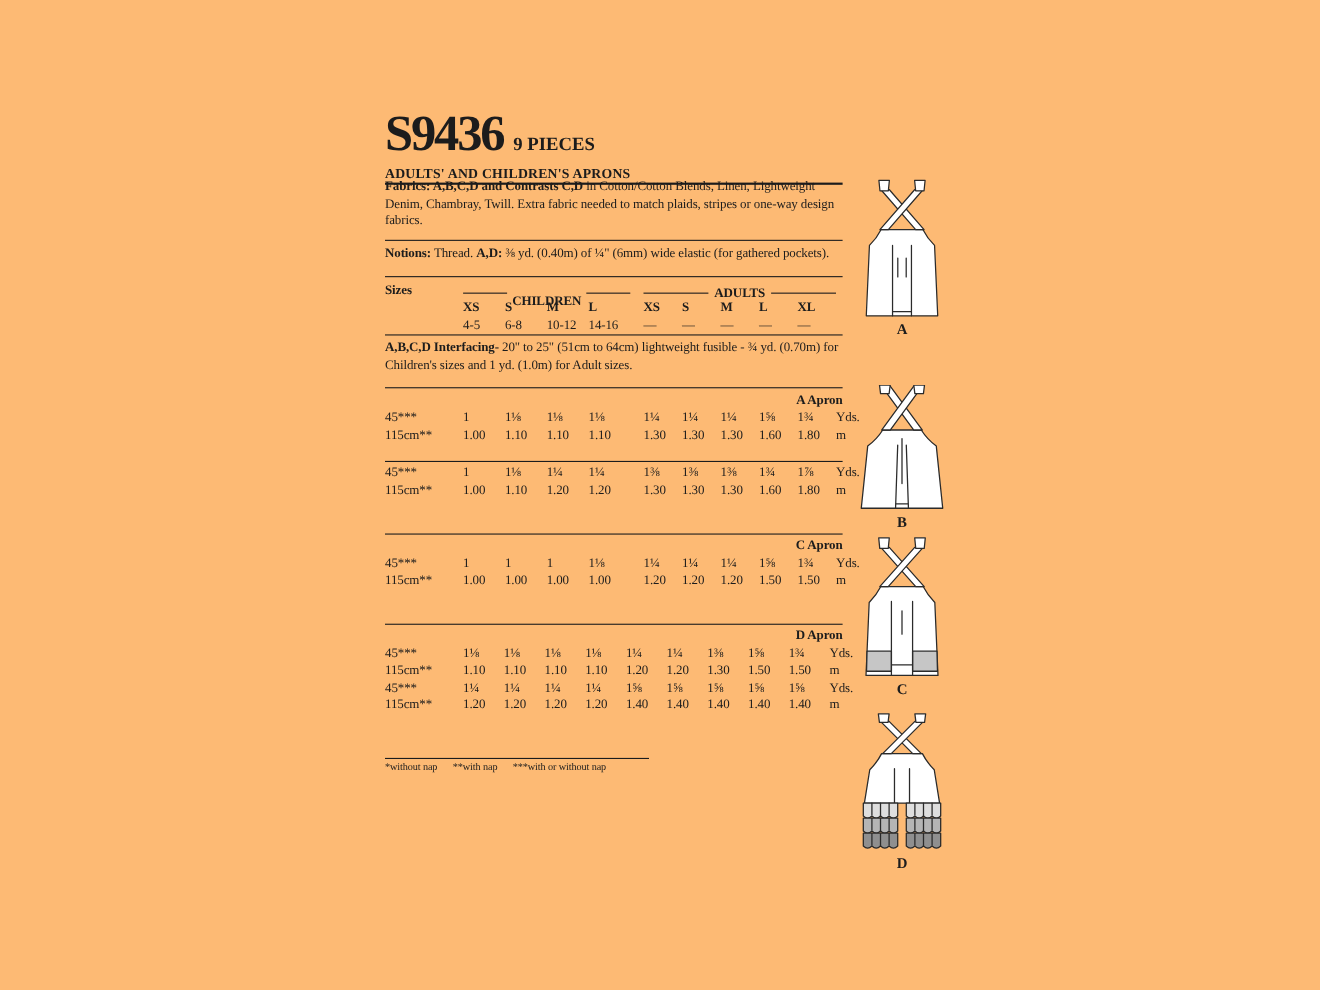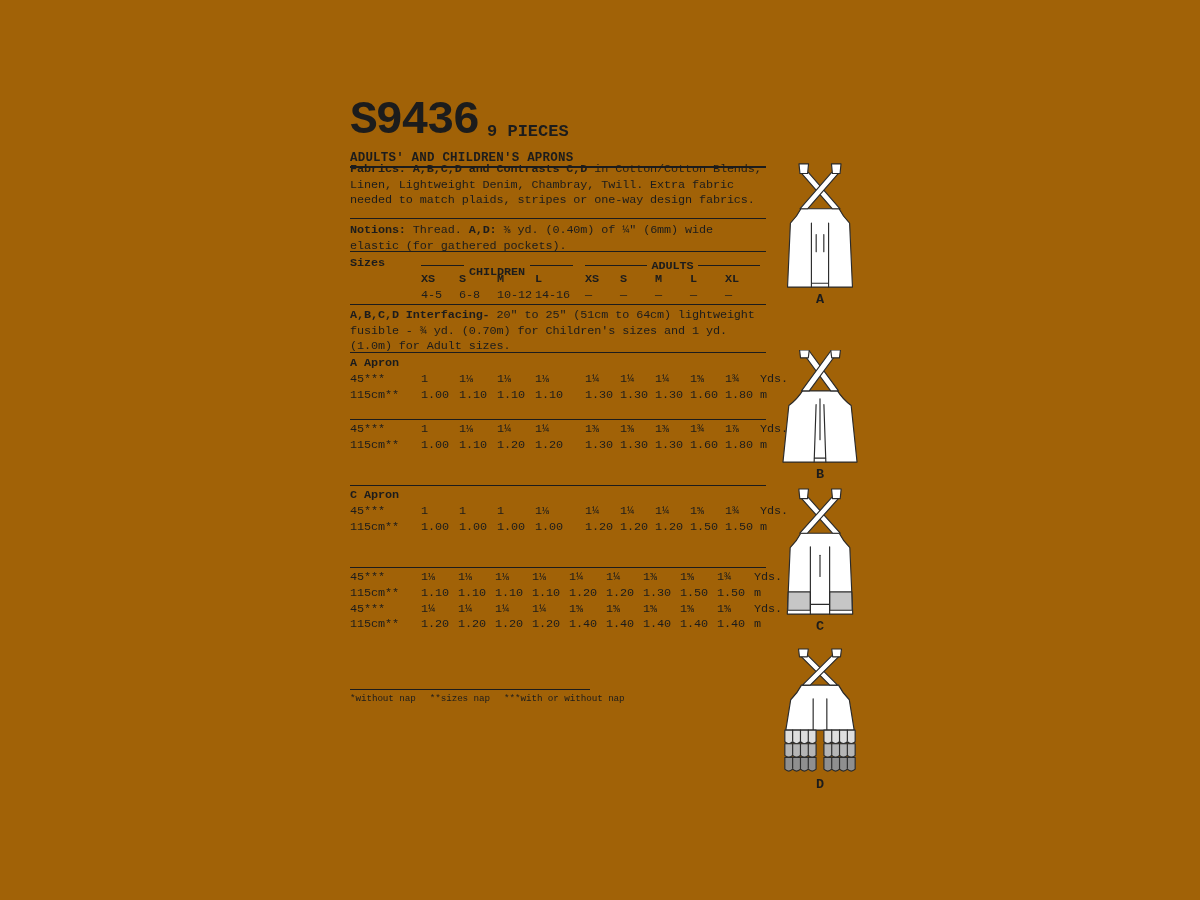--- a/index.html
+++ b/index.html
@@ -1,17 +1,17 @@
 <!DOCTYPE html>
 <html><head>
 <meta charset="utf-8">
 <style>
   html,body{margin:0;padding:0;background:#ffffff;}
-  .sheet{position:relative;width:1200px;height:900px;background:#a16207;overflow:hidden;
-         font-family:Liberation Mono, monospace;color:#1c1c1c;letter-spacing:-0.1px;}
+  .sheet{position:relative;width:1200px;height:900px;background:#fdba74;overflow:hidden;
+         font-family:Liberation Serif, serif;color:#1c1c1c;letter-spacing:-0.1px;}
   .col{position:absolute;left:350px;top:90px;width:418px;}
   .abs{position:absolute;left:0;}
   .rule{border-top:1.5px solid #1c1c1c;height:0;width:416px;}
   .rule.thick{border-top-width:2px;}
 
   
   .titlebar{display:flex;align-items:flex-end;}
   .pat-no{font-size:46px;font-weight:900;letter-spacing:-2px;line-height:1;}
   .pieces{font-size:17px;font-weight:600;margin-left:9px;padding-bottom:3px;letter-spacing:0;}
   .subtitle{font-size:12.5px;font-weight:800;letter-spacing:0.2px;}
@@ -20,21 +20,21 @@
   b{font-weight:800;}
 
   
   .yrow{display:flex;align-items:baseline;height:15.8px;font-size:11.8px;}
   .lbl{width:71px;flex:0 0 auto;}
   .cc{width:38px;flex:0 0 auto;}
   .ac{width:35px;flex:0 0 auto;}
   .a0{margin-left:12px;}
   .uc{width:37px;flex:0 0 auto;}
   .unit{width:36px;flex:0 0 auto;}
-  .sect-title{font-size:11.8px;font-weight:800;height:16px;}
+  .sect-title{font-size:11.8px;font-weight:800;height:16px;text-align:right;}
   .bold-cell{font-weight:800;}
 
   
   .grp-children{width:152px;flex:0 0 auto;display:flex;}
   .grp-adults{width:175px;margin-left:12px;flex:0 0 auto;display:flex;align-items:center;}
   .grp-line{flex:1;border-top:1.5px solid #1c1c1c;height:0;}
   .grp-txt{font-weight:800;font-size:11.8px;padding:0 5px;}
 
   .foot{display:flex;gap:14px;font-size:9.3px;}
   .foot-rule{border-top:1.2px solid #1c1c1c;width:240px;height:0;}
@@ -202,20 +202,21 @@
         <span class="ac">1.20</span>
         <span class="ac">1.50</span>
         <span class="ac">1.50</span>
         <span class="unit">m</span>
       </div>
     </div>
 
     <div class="abs rule" style="top:477px;"></div>
 
     <div class="abs" style="top:480px;width:416px;">
+      <div class="sect-title">D Apron</div>
       <div class="yrow">
         <span class="lbl">45***</span>
         <span class="uc">1⅛</span>
         <span class="uc">1⅛</span>
         <span class="uc">1⅛</span>
         <span class="uc">1⅛</span>
         <span class="uc">1¼</span>
         <span class="uc">1¼</span>
         <span class="uc">1⅜</span>
         <span class="uc">1⅝</span>
@@ -259,21 +260,21 @@
         <span class="uc">1.40</span>
         <span class="uc">1.40</span>
         <span class="uc">1.40</span>
         <span class="unit">m</span>
       </div>
     </div>
 
     <div class="abs foot-rule" style="top:599px;"></div>
     <div class="abs foot" style="top:603px;align-items:flex-end;">
       <span>*without nap</span>
-      <span>**sizes nap</span>
+      <span>**with nap</span>
       <span>***with or without nap</span>
     </div>
   </div>
 
   <div class="view" style="left:776px;top:162px;width:88px;">
     <svg width="88" height="127" viewBox="0 0 90 133">
       <path d="M25,49 C21,57 17,61 14,64 L11,131 L79,131 L76,64 C73,61 69,57 65,49 L25,49 Z" fill="#ffffff"></path>
       <path d="M36,64 L36,131 M54,64 L54,131 M36,127 L54,127" fill="none"></path>
       <path d="M41,76 L41,94 M49,76 L49,94" fill="none" stroke-width="0.9"></path>
       <path d="M25,11 L33,11 L66,49 L58,49 Z" fill="#ffffff"></path>

